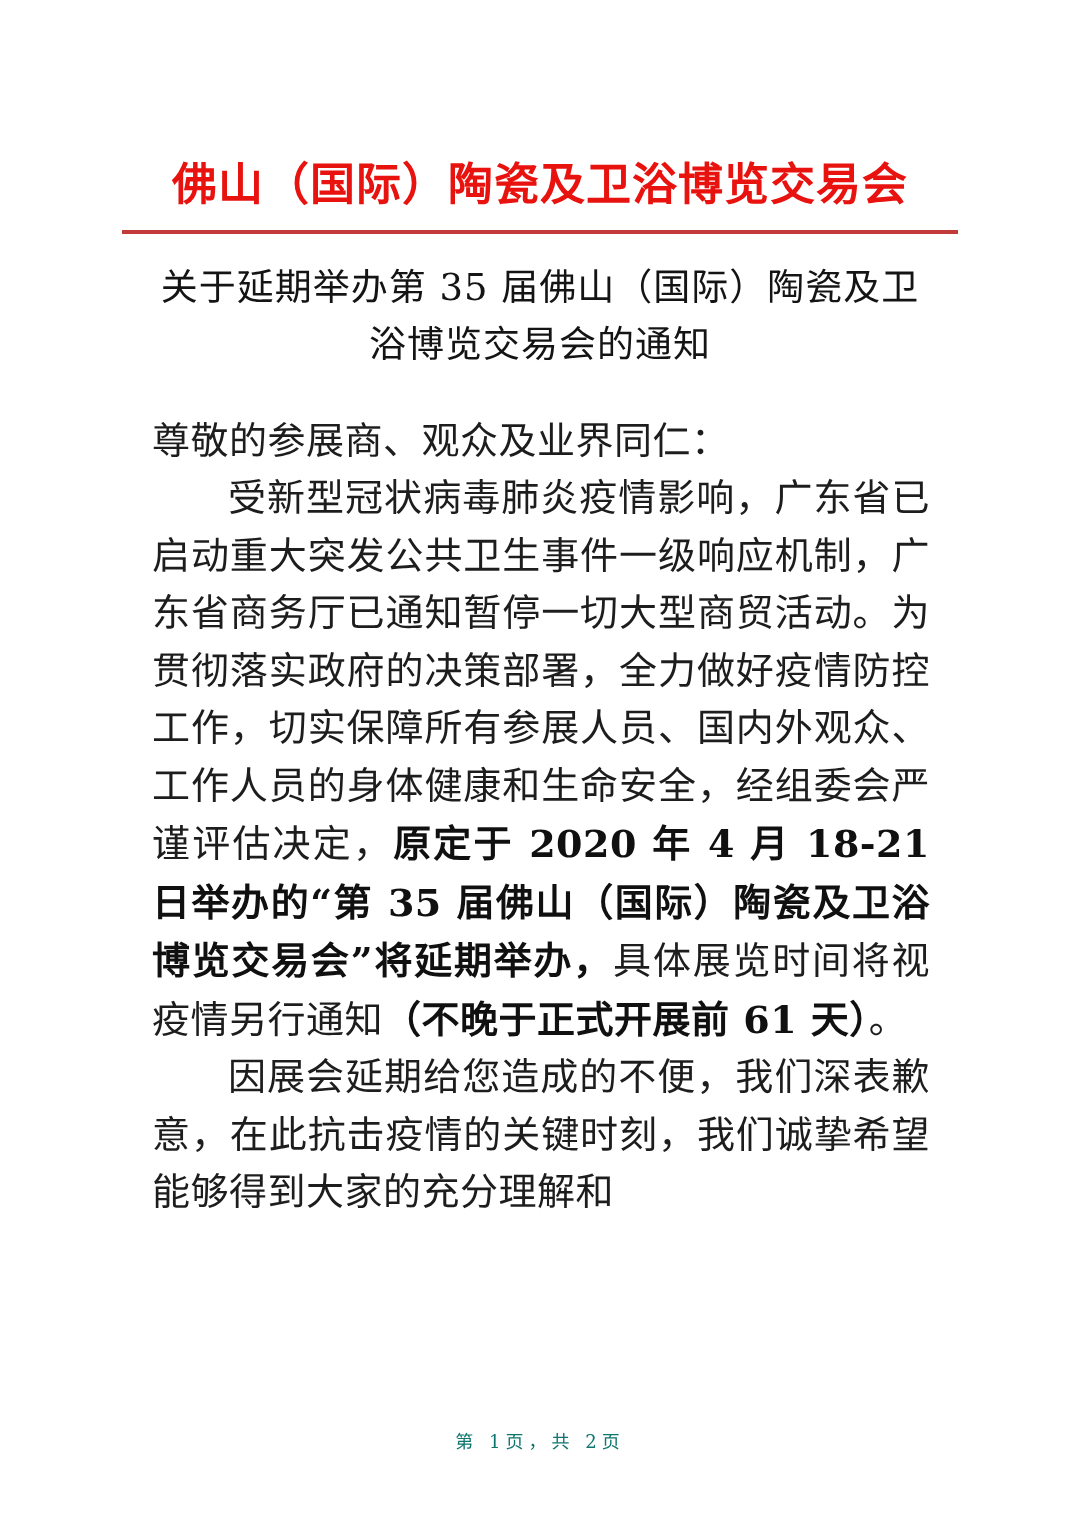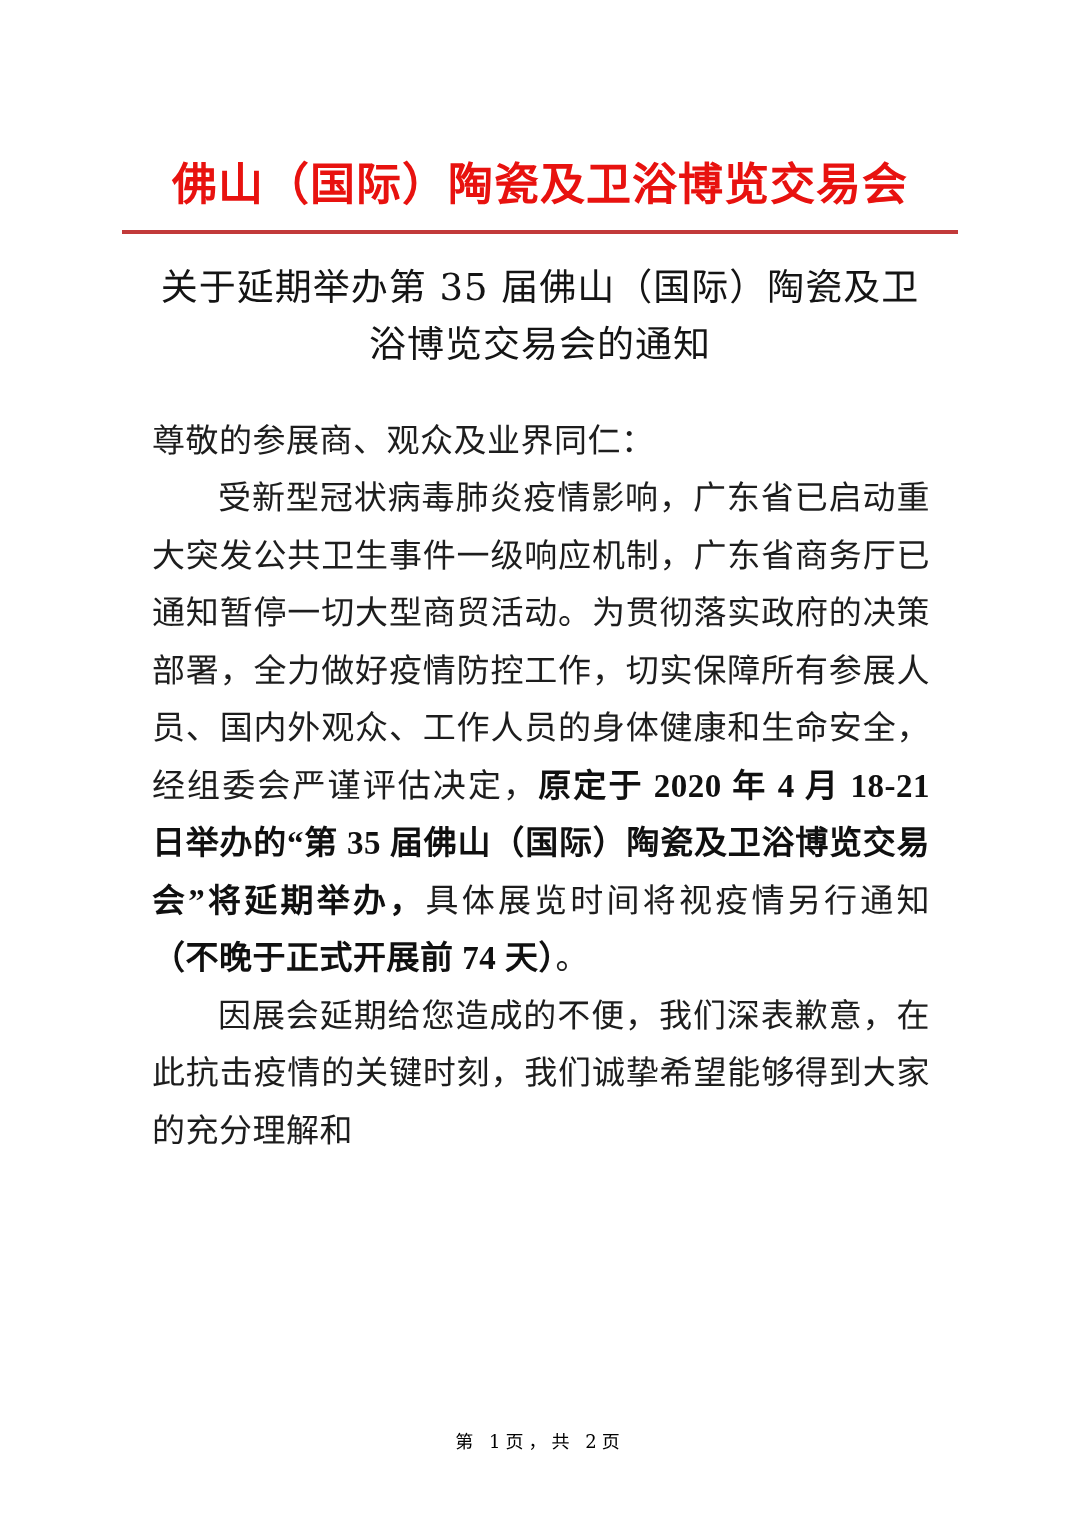--- a/index.html
+++ b/index.html
@@ -37,67 +37,66 @@
     margin: 25px auto 0 auto;
     text-align: center;
     font-size: 37px;
     font-weight: normal;
     color: #141414;
     line-height: 57px;
     letter-spacing: 1px;
   }
   .doc-body {
     margin: 40px 150px 0 152px;
-    font-size: 33px;
+    font-size: 38px;
     color: #1d1d1d;
     line-height: 57.5px;
     text-align: justify;
     text-justify: inter-character;
     letter-spacing: 0.5px;
-    font-family: Liberation Serif, serif;
   }
   .para {
     margin: 0;
     padding: 0;
   }
   .para.indent {
     text-indent: 2em;
   }
   .para b {
     font-weight: bold;
     color: #101010;
   }
   .page-footer {
     position: absolute;
     left: 0;
     right: 0;
     bottom: 82px;
     text-align: center;
     font-size: 18px;
-    color: #000000;
+    color: #0f766e;
     letter-spacing: 5px;
   }
 </style>
 </head>
 <body>
 
 <div class="page">
 
   <header>
     <h1 class="masthead">佛山（国际）陶瓷及卫浴博览交易会</h1>
     <div class="red-rule"></div>
   </header>
 
   <h2 class="notice-title">关于延期举办第 35 届佛山（国际）陶瓷及卫浴博览交易会的通知</h2>
 
   <main class="doc-body">
 
     <p class="para"><span>尊敬的参展商、观众及业界同仁：</span></p>
 
-    <p class="para indent"><span>受新型冠状病毒肺炎疫情影响，广东省已启动重大突发公共卫生事件一级响应机制，广东省商务厅已通知暂停一切大型商贸活动。为贯彻落实政府的决策部署，全力做好疫情防控工作，切实保障所有参展人员、国内外观众、工作人员的身体健康和生命安全，经组委会严谨评估决定，</span><b>原定于 2020 年 4 月 18-21 日举办的“第 35 届佛山（国际）陶瓷及卫浴博览交易会”将延期举办，</b><span>具体展览时间将视疫情另行通知</span><b>（不晚于正式开展前 74 天）</b><span>。</span></p>
+    <p class="para indent"><span>受新型冠状病毒肺炎疫情影响，广东省已启动重大突发公共卫生事件一级响应机制，广东省商务厅已通知暂停一切大型商贸活动。为贯彻落实政府的决策部署，全力做好疫情防控工作，切实保障所有参展人员、国内外观众、工作人员的身体健康和生命安全，经组委会严谨评估决定，</span><b>原定于 2020 年 4 月 18-21 日举办的“第 35 届佛山（国际）陶瓷及卫浴博览交易会”将延期举办，</b><span>具体展览时间将视疫情另行通知</span><b>（不晚于正式开展前 61 天）</b><span>。</span></p>
 
 
     <p class="para indent"><span>因展会延期给您造成的不便，我们深表歉意，在此抗击疫情的关键时刻，我们诚挚希望能够得到大家的充分理解和</span></p>
 
   </main>
 
   <footer class="page-footer">
     <span>第 1页，共 2页</span>
   </footer>
 

